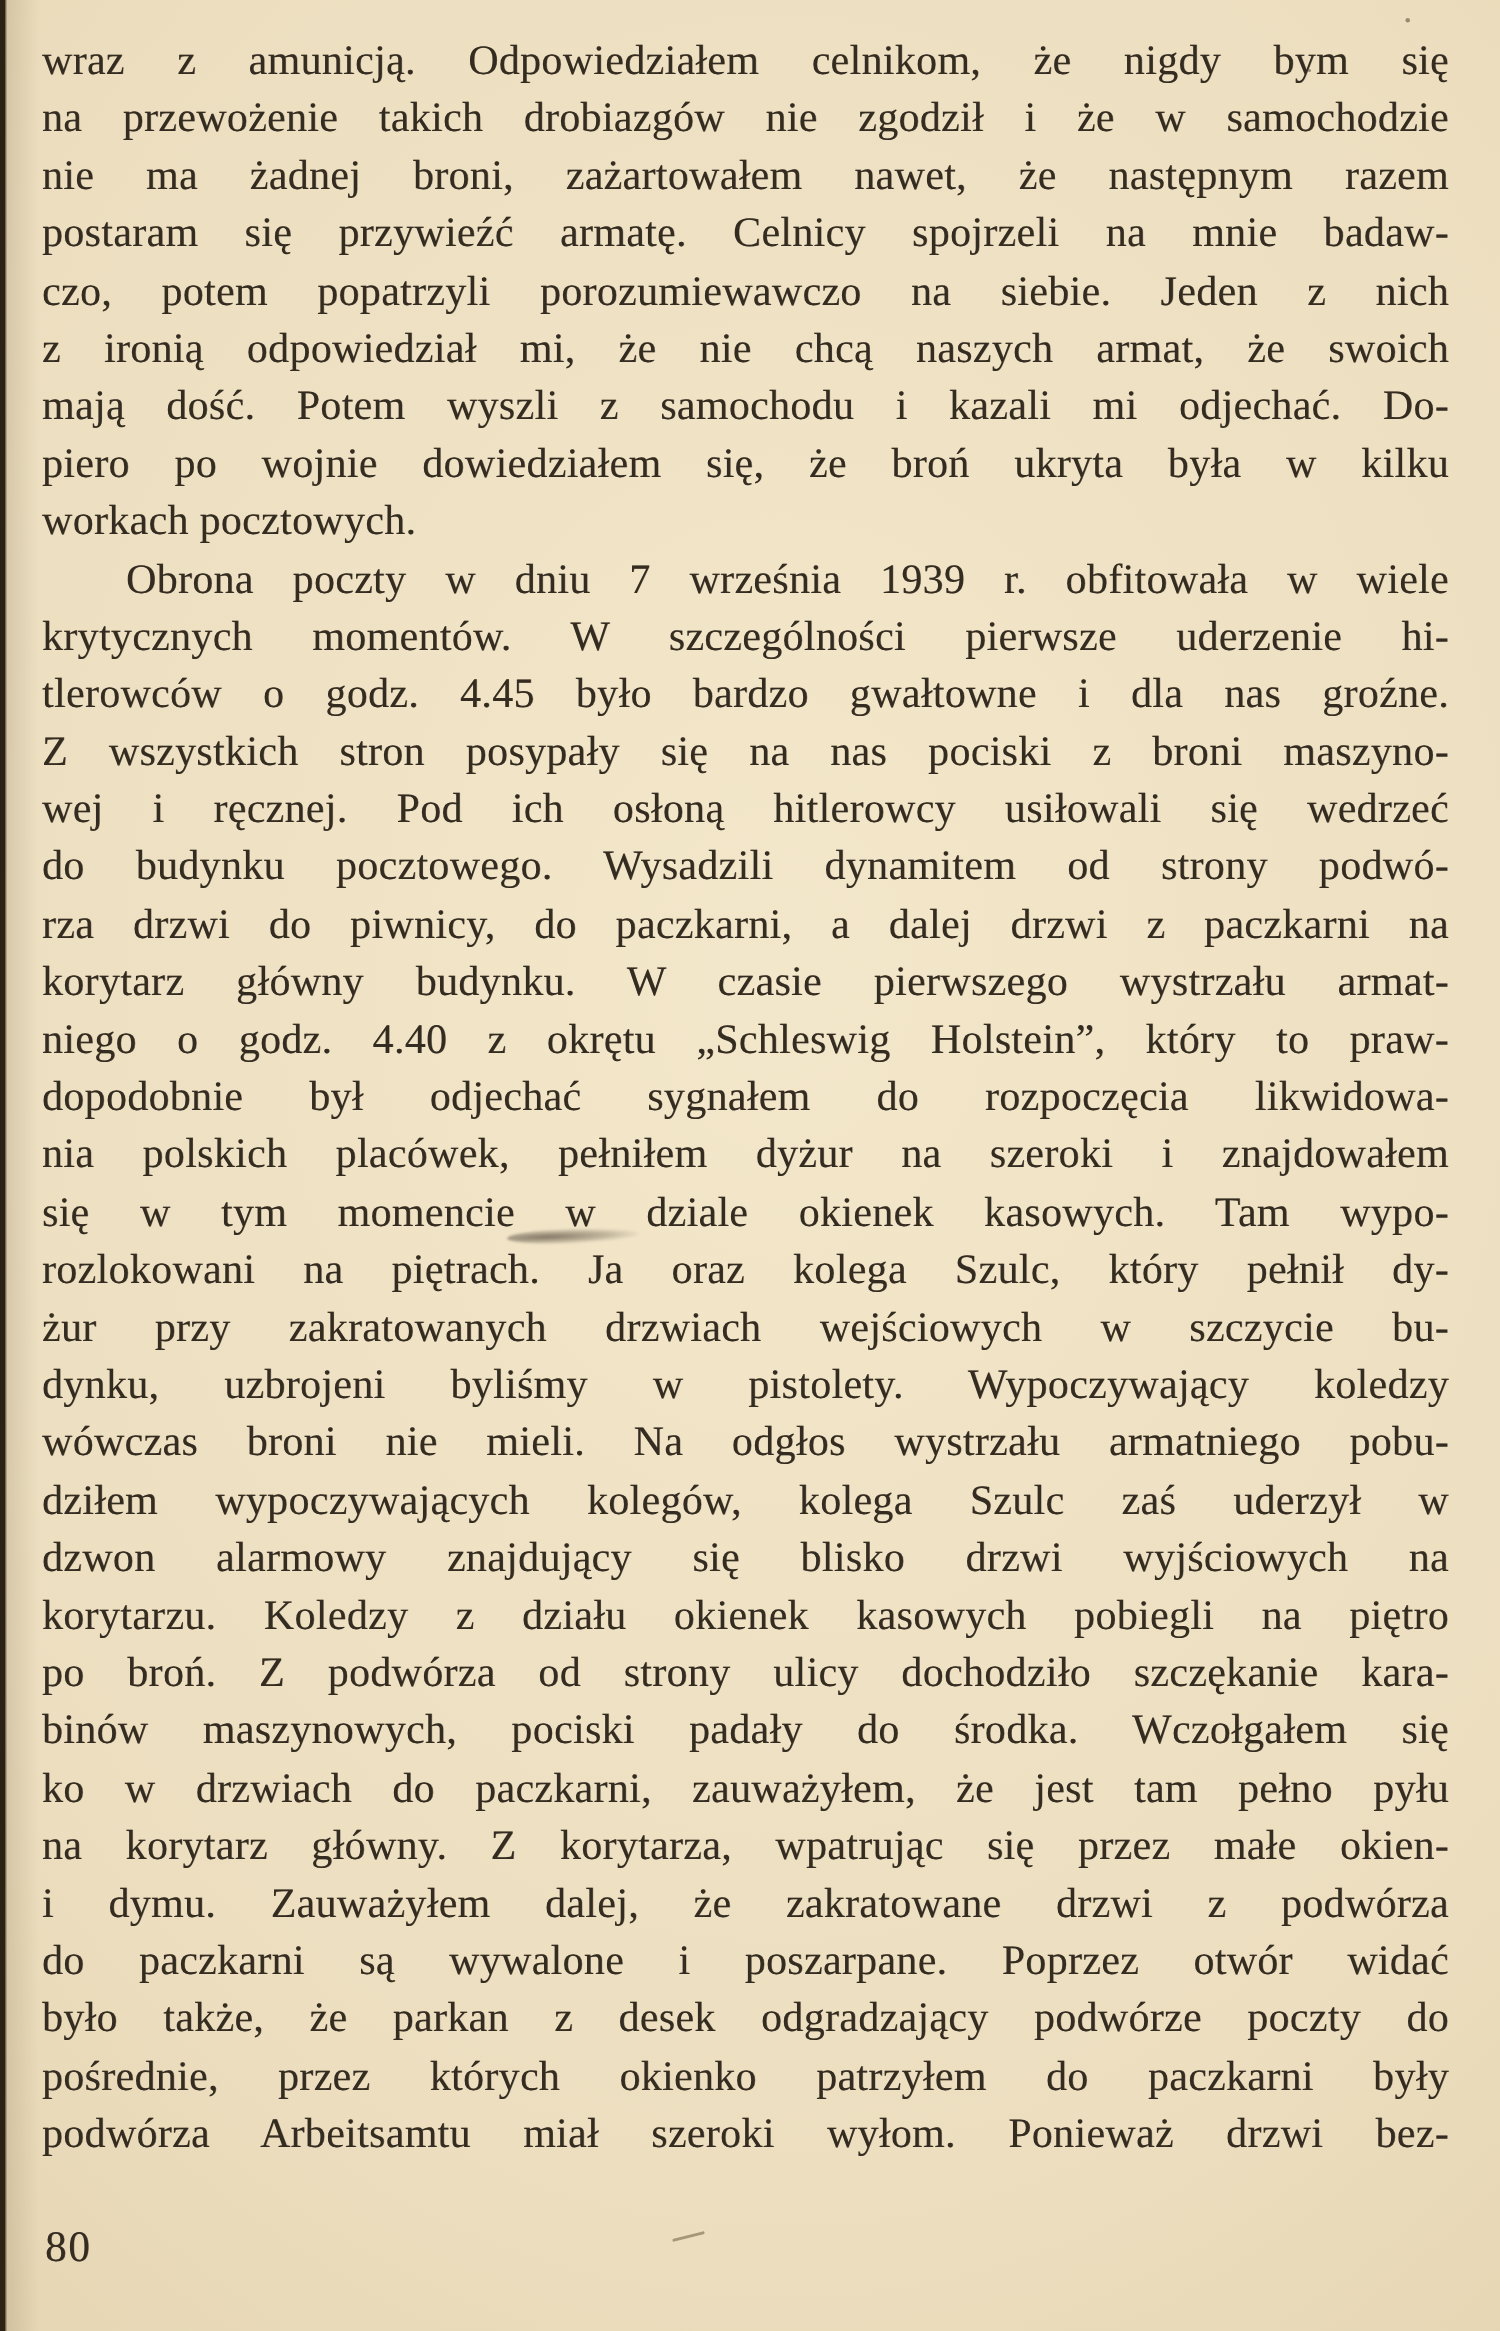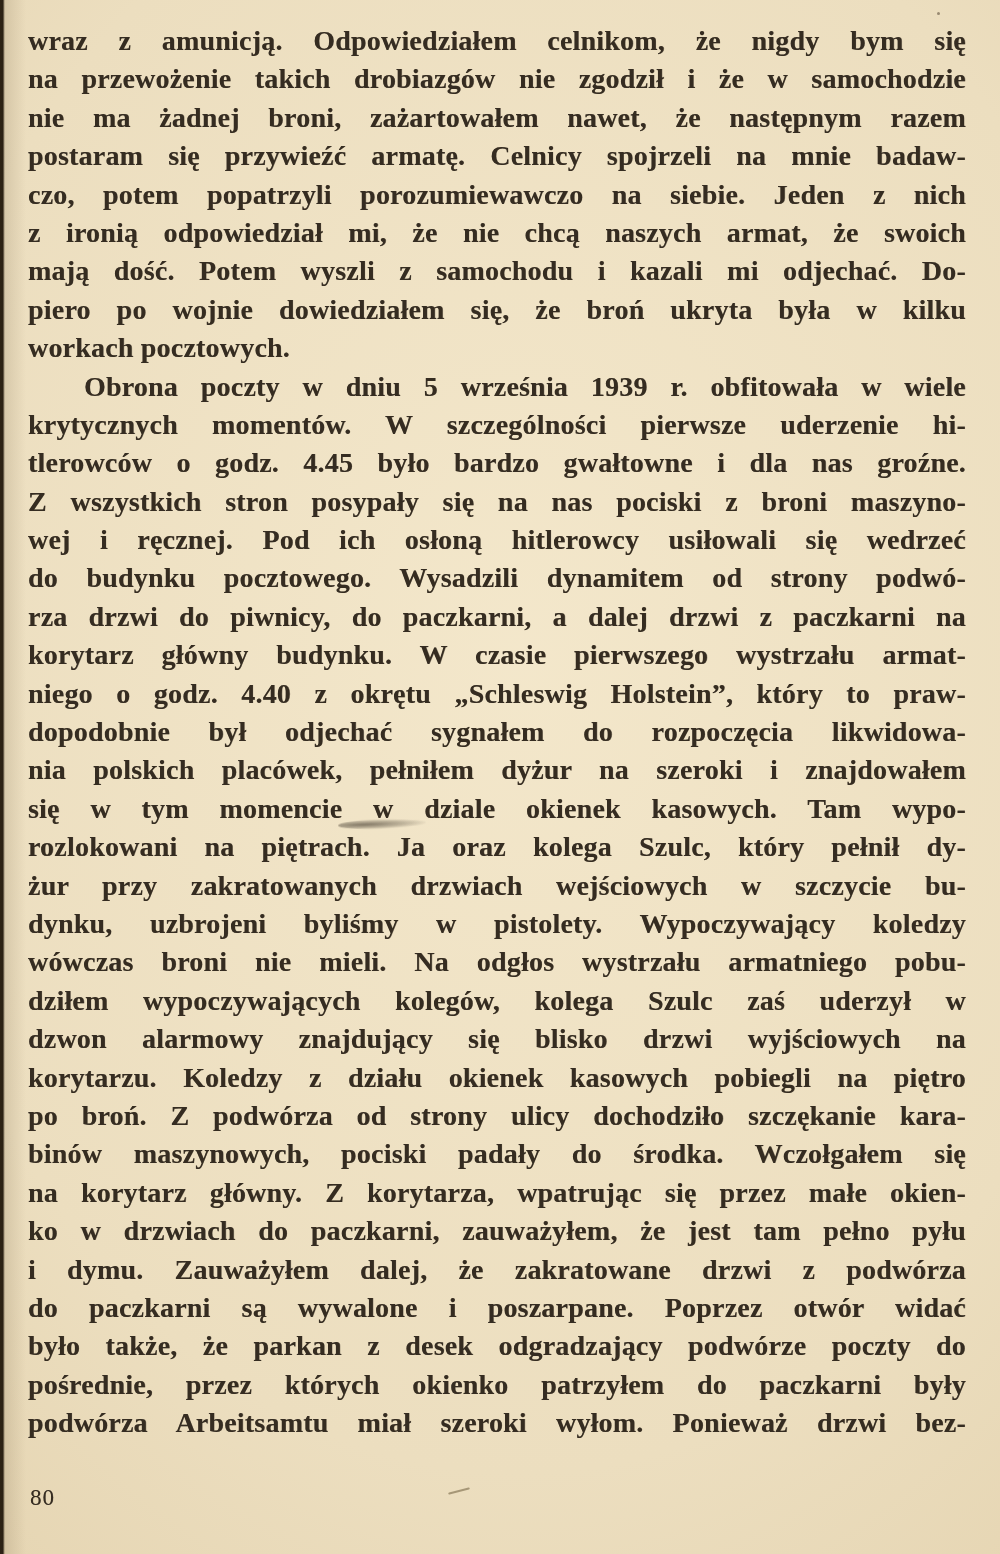--- a/index.html
+++ b/index.html
@@ -44,29 +44,28 @@
   .line {
     height: 38.4px;
     line-height: 38.4px;
     font-size: 28px;
     letter-spacing: 0.2px;
     white-space: normal;
     text-align: justify;
     text-align-last: justify;
     color: var(--ink);
     text-shadow: 0.3px 0.3px 0.3px rgba(53,44,33,0.45);
-    font-weight: bold;
   }
   .line.indent { text-indent: 56px; }
   .line.short { text-align-last: left; }
   .page-number {
     position: absolute;
     left: 30px;
     top: 1483px;
-    font-size: 23px;
+    font-size: 29px;
     line-height: 30px;
     letter-spacing: 1px;
     color: var(--ink);
     text-shadow: 0.3px 0.3px 0.3px rgba(53,44,33,0.45);
   }
   .ink-smudge {
     position: absolute;
     left: 338px;
     top: 819px;
     width: 88px;
@@ -102,43 +101,43 @@
       <div class="line">na przewożenie takich drobiazgów nie zgodził i że w samochodzie</div>
       <div class="line">nie ma żadnej broni, zażartowałem nawet, że następnym razem</div>
       <div class="line">postaram się przywieźć armatę. Celnicy spojrzeli na mnie badaw-</div>
       <div class="line">czo, potem popatrzyli porozumiewawczo na siebie. Jeden z nich</div>
       <div class="line">z ironią odpowiedział mi, że nie chcą naszych armat, że swoich</div>
       <div class="line">mają dość. Potem wyszli z samochodu i kazali mi odjechać. Do-</div>
       <div class="line">piero po wojnie dowiedziałem się, że broń ukryta była w kilku</div>
       <div class="line short">workach pocztowych.</div>
     </div>
   <div>
-      <div class="line indent">Obrona poczty w dniu 5 września 1939 r. obfitowała w wiele</div>
+      <div class="line indent">Obrona poczty w dniu 7 września 1939 r. obfitowała w wiele</div>
       <div class="line">krytycznych momentów. W szczególności pierwsze uderzenie hi-</div>
       <div class="line">tlerowców o godz. 4.45 było bardzo gwałtowne i dla nas groźne.</div>
       <div class="line">Z wszystkich stron posypały się na nas pociski z broni maszyno-</div>
       <div class="line">wej i ręcznej. Pod ich osłoną hitlerowcy usiłowali się wedrzeć</div>
       <div class="line">do budynku pocztowego. Wysadzili dynamitem od strony podwó-</div>
       <div class="line">rza drzwi do piwnicy, do paczkarni, a dalej drzwi z paczkarni na</div>
       <div class="line">korytarz główny budynku. W czasie pierwszego wystrzału armat-</div>
       <div class="line">niego o godz. 4.40 z okrętu „Schleswig Holstein”, który to praw-</div>
       <div class="line">dopodobnie był odjechać sygnałem do rozpoczęcia likwidowa-</div>
       <div class="line">nia polskich placówek, pełniłem dyżur na szeroki i znajdowałem</div>
       <div class="line">się w tym momencie w dziale okienek kasowych. Tam wypo-</div>
       <div class="line">rozlokowani na piętrach. Ja oraz kolega Szulc, który pełnił dy-</div>
       <div class="line">żur przy zakratowanych drzwiach wejściowych w szczycie bu-</div>
       <div class="line">dynku, uzbrojeni byliśmy w pistolety. Wypoczywający koledzy</div>
       <div class="line">wówczas broni nie mieli. Na odgłos wystrzału armatniego pobu-</div>
       <div class="line">dziłem wypoczywających kolegów, kolega Szulc zaś uderzył w</div>
       <div class="line">dzwon alarmowy znajdujący się blisko drzwi wyjściowych na</div>
       <div class="line">korytarzu. Koledzy z działu okienek kasowych pobiegli na piętro</div>
       <div class="line">po broń. Z podwórza od strony ulicy dochodziło szczękanie kara-</div>
       <div class="line">binów maszynowych, pociski padały do środka. Wczołgałem się</div>
+      <div class="line">ko w drzwiach do paczkarni, zauważyłem, że jest tam pełno pyłu</div>
       <div class="line">na korytarz główny. Z korytarza, wpatrując się przez małe okien-</div>
-      <div class="line">ko w drzwiach do paczkarni, zauważyłem, że jest tam pełno pyłu</div>
       <div class="line">i dymu. Zauważyłem dalej, że zakratowane drzwi z podwórza</div>
       <div class="line">do paczkarni są wywalone i poszarpane. Poprzez otwór widać</div>
       <div class="line">było także, że parkan z desek odgradzający podwórze poczty do</div>
       <div class="line">pośrednie, przez których okienko patrzyłem do paczkarni były</div>
       <div class="line">podwórza Arbeitsamtu miał szeroki wyłom. Ponieważ drzwi bez-</div>
     </div>
 </div>
 
 <div class="ink-smudge"></div>
 <div class="paper-scratch"></div>

